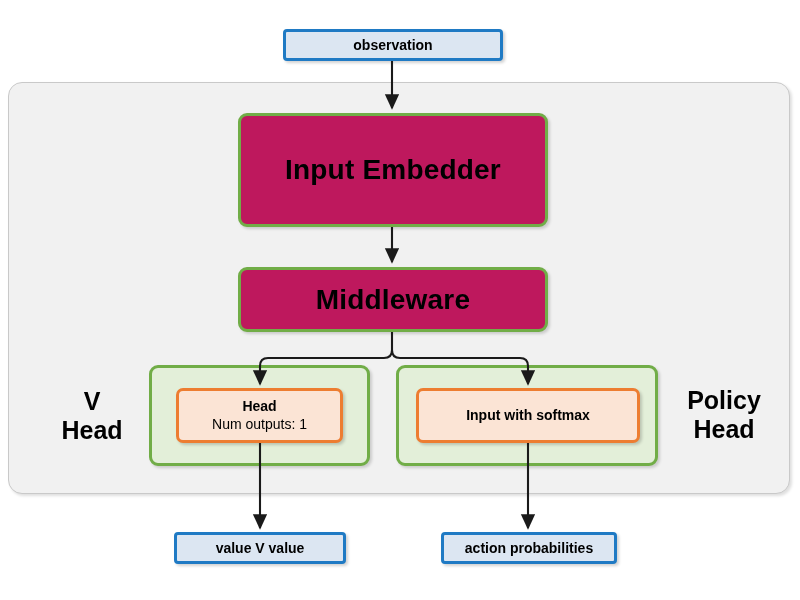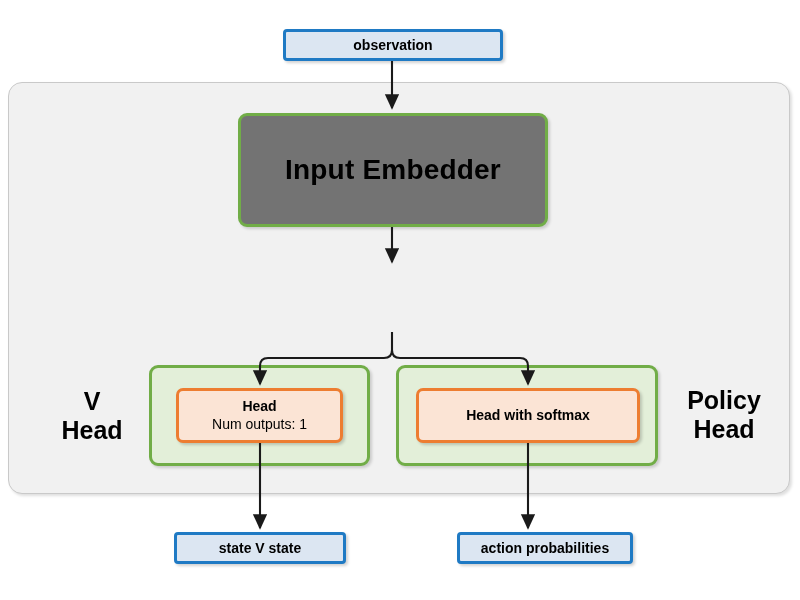--- a/index.html
+++ b/index.html
@@ -38,21 +38,21 @@
   .io-box {
     background: #dce6f2;
     border: 3px solid #1f7ac4;
     border-radius: 4px;
     box-shadow: 2px 2px 3px rgba(0,0,0,0.18);
     font-weight: bold;
     font-size: 14px;
   }
   
   .green-box {
-    background: #737373;
+    background: #be185d;
     border: 3px solid #71ad47;
     border-radius: 9px;
     box-shadow: 2px 2px 3px rgba(0,0,0,0.16);
   }
   .green-box.big-label {
     font-weight: bold;
     font-size: 28px;
     letter-spacing: 0.2px;
   }
   
@@ -109,49 +109,52 @@
   <div class="node outer-container" style="left:8px; top:82px; width:782px; height:412px;"></div>
 
   <div class="node io-box" style="left:283px; top:29px; width:220px; height:32px;">
     <span>observation</span>
   </div>
 
   <div class="node green-box big-label" style="left:238px; top:113px; width:310px; height:114px;">
     <span>Input Embedder</span>
   </div>
 
+  <div class="node green-box big-label" style="left:238px; top:267px; width:310px; height:65px;">
+    <span>Middleware</span>
+  </div>
 
   <div class="node head-box" style="left:149px; top:365px; width:221px; height:101px;"></div>
 
   <div class="node dense-box" style="left:176px; top:388px; width:167px; height:55px;">
     <span class="dense-title">Head</span>
     <span class="dense-sub">Num outputs: 1</span>
   </div>
 
   <div class="head-caption" style="left:42px; top:383px; width:100px; height:66px;">
     <span>V</span>
     <span>Head</span>
   </div>
 
   <div class="node head-box" style="left:396px; top:365px; width:262px; height:101px;"></div>
 
   <div class="node dense-box" style="left:416px; top:388px; width:224px; height:55px;">
-    <span class="dense-title">Head with softmax</span>
+    <span class="dense-title">Input with softmax</span>
   </div>
 
   <div class="head-caption" style="left:668px; top:375px; width:112px; height:80px;justify-content:center;">
     <span>Policy</span>
     <span>Head</span>
   </div>
 
   <div class="node io-box" style="left:174px; top:532px; width:172px; height:32px;">
-    <span>state V state</span>
+    <span>value V value</span>
   </div>
 
-  <div class="node io-box" style="left:441px; top:532px; width:176px; height:32px;margin-left:16px;">
+  <div class="node io-box" style="left:441px; top:532px; width:176px; height:32px;">
     <span>action probabilities</span>
   </div>
 
   <svg class="edges" viewBox="0 0 800 600">
     <defs>
       <marker id="arrowhead" markerWidth="9" markerHeight="9" refX="6.6" refY="3.4" orient="auto" markerUnits="strokeWidth">
         <path d="M0,0 L0,6.8 L7.4,3.4 z" fill="#1a1a1a"></path>
       </marker>
     </defs>
 

